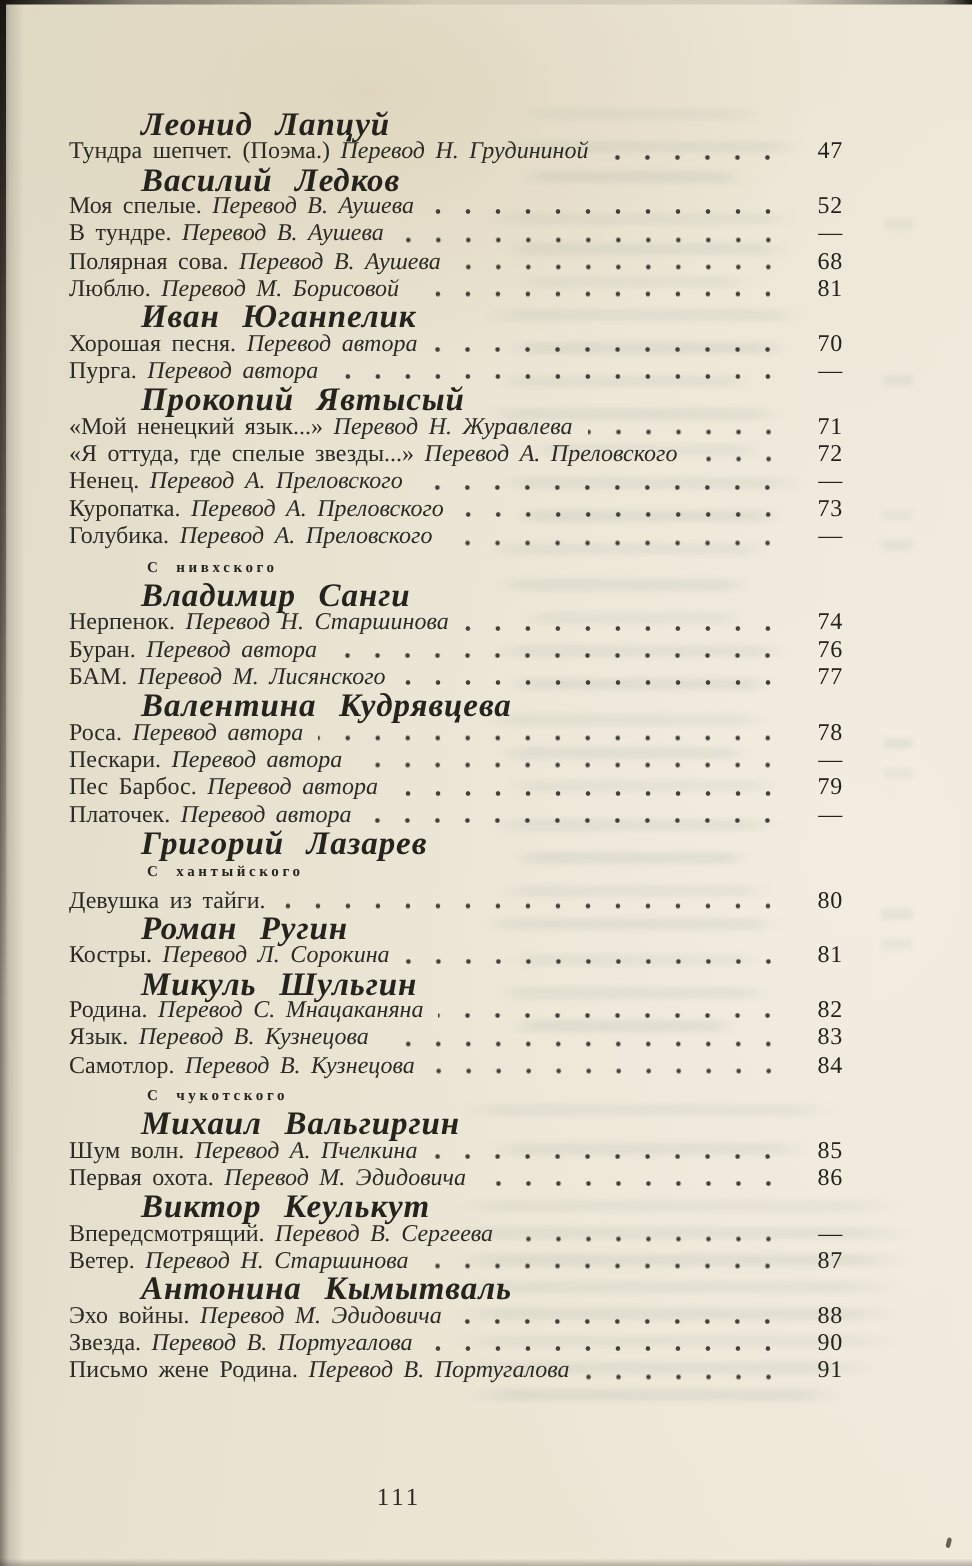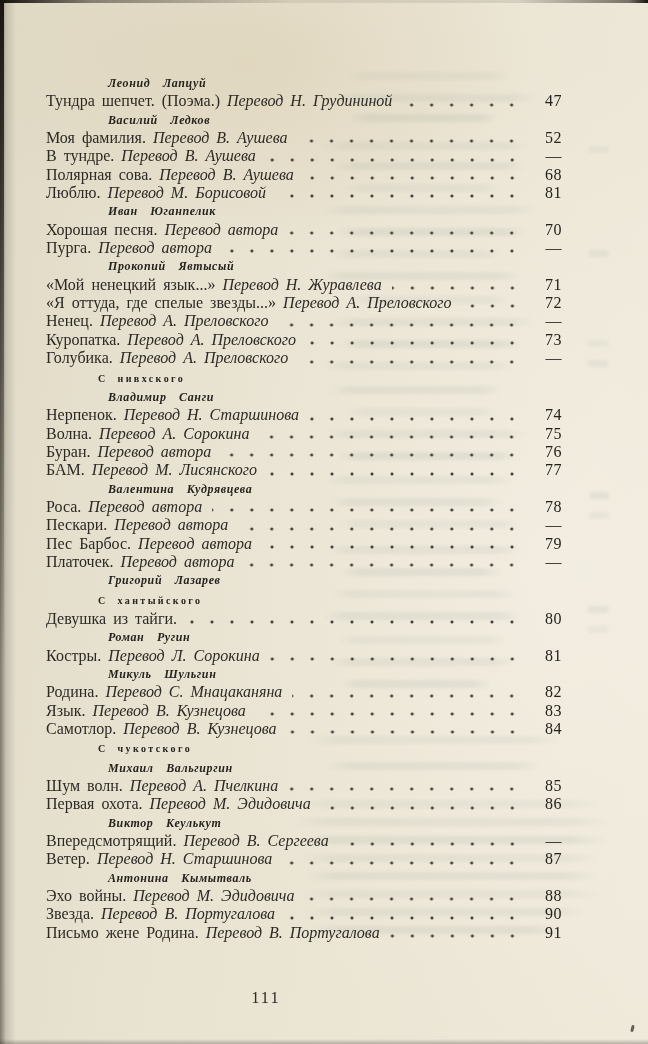--- a/index.html
+++ b/index.html
@@ -25,21 +25,21 @@
     background:linear-gradient(0deg,rgba(30,26,20,.28),rgba(30,26,20,0));}
   .speck{position:absolute;right:14px;bottom:12px;width:3px;height:7px;border-radius:2px;
     background:rgba(60,50,35,.75);transform:rotate(14deg);}
 
   
   .bleed{position:absolute;border-radius:3px;filter:blur(1.6px);
     background:linear-gradient(90deg,rgba(140,158,146,0) 0%,rgba(140,158,146,.85) 12%,rgba(133,152,148,.8) 55%,rgba(140,158,146,.85) 88%,rgba(140,158,146,0) 100%);}
 
   .toc{position:absolute;left:46px;top:74px;width:516px;}
   .line{height:18.35px;line-height:18.35px;font-size:16px;white-space:nowrap;}
-  .author{font-weight:bold;font-style:italic;font-size:12px;margin-left:62px;
+  .author{font-weight:bold;font-style:italic;font-size:22px;margin-left:48px;
     letter-spacing:.6px;word-spacing:9px;color:#24231e;}
   .section{font-weight:bold;font-size:10px;margin-left:52px;margin-top:2px;
     letter-spacing:2.4px;word-spacing:5px;color:#26251f;}
   .entry{display:flex;align-items:baseline;word-spacing:3px;}
   .entry .title{white-space:pre;}
   .entry .translator{font-style:italic;white-space:pre;}
   .leader{flex:1 1 auto;align-self:stretch;min-width:8px;margin:0 6px 0 10px;
     background-image:radial-gradient(circle,rgba(43,42,37,.88) 1.25px,rgba(43,42,37,0) 1.8px);
     background-size:20px 6px;background-repeat:repeat-x;
     background-position:right calc(100% - 3px);}
@@ -110,21 +110,21 @@
   <div class="toc">
       <div class="line author">Леонид Лапцуй</div>
       <div class="line entry">
         <span class="title">Тундра шепчет. (Поэма.)</span>
         <span class="translator"> Перевод Н. Грудининой</span>
         <span class="leader"></span>
         <span class="pagenum">47</span>
       </div>
       <div class="line author">Василий Ледков</div>
       <div class="line entry">
-        <span class="title">Моя фамилия.</span>
+        <span class="title">Моя спелые.</span>
         <span class="translator"> Перевод В. Аушева</span>
         <span class="leader"></span>
         <span class="pagenum">52</span>
       </div>
       <div class="line entry">
         <span class="title">В тундре.</span>
         <span class="translator"> Перевод В. Аушева</span>
         <span class="leader"></span>
         <span class="pagenum">—</span>
       </div>
@@ -186,26 +186,20 @@
       </div>
       <div class="line section">С нивхского</div>
       <div class="line author">Владимир Санги</div>
       <div class="line entry">
         <span class="title">Нерпенок.</span>
         <span class="translator"> Перевод Н. Старшинова</span>
         <span class="leader"></span>
         <span class="pagenum">74</span>
       </div>
       <div class="line entry">
-        <span class="title">Волна.</span>
-        <span class="translator"> Перевод А. Сорокина</span>
-        <span class="leader"></span>
-        <span class="pagenum">75</span>
-      </div>
-      <div class="line entry">
         <span class="title">Буран.</span>
         <span class="translator"> Перевод автора</span>
         <span class="leader"></span>
         <span class="pagenum">76</span>
       </div>
       <div class="line entry">
         <span class="title">БАМ.</span>
         <span class="translator"> Перевод М. Лисянского</span>
         <span class="leader"></span>
         <span class="pagenum">77</span>

